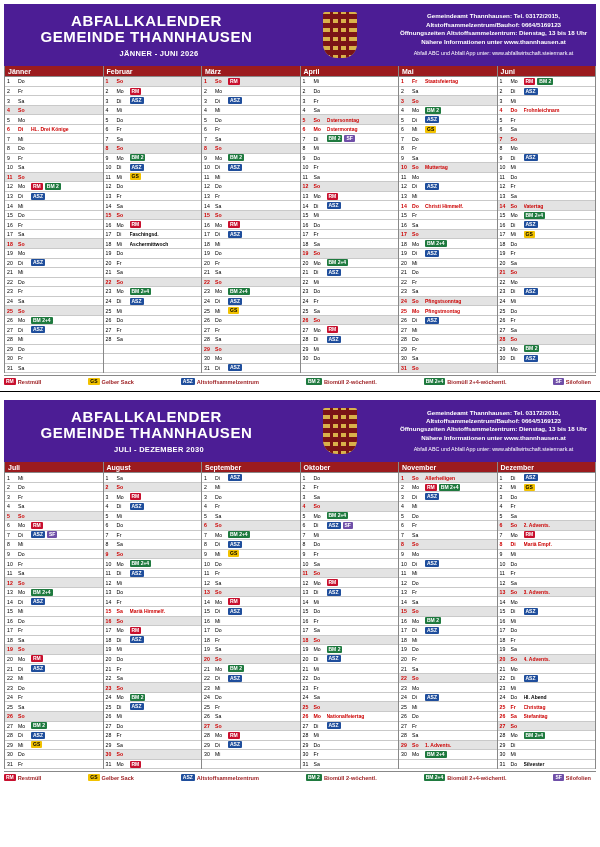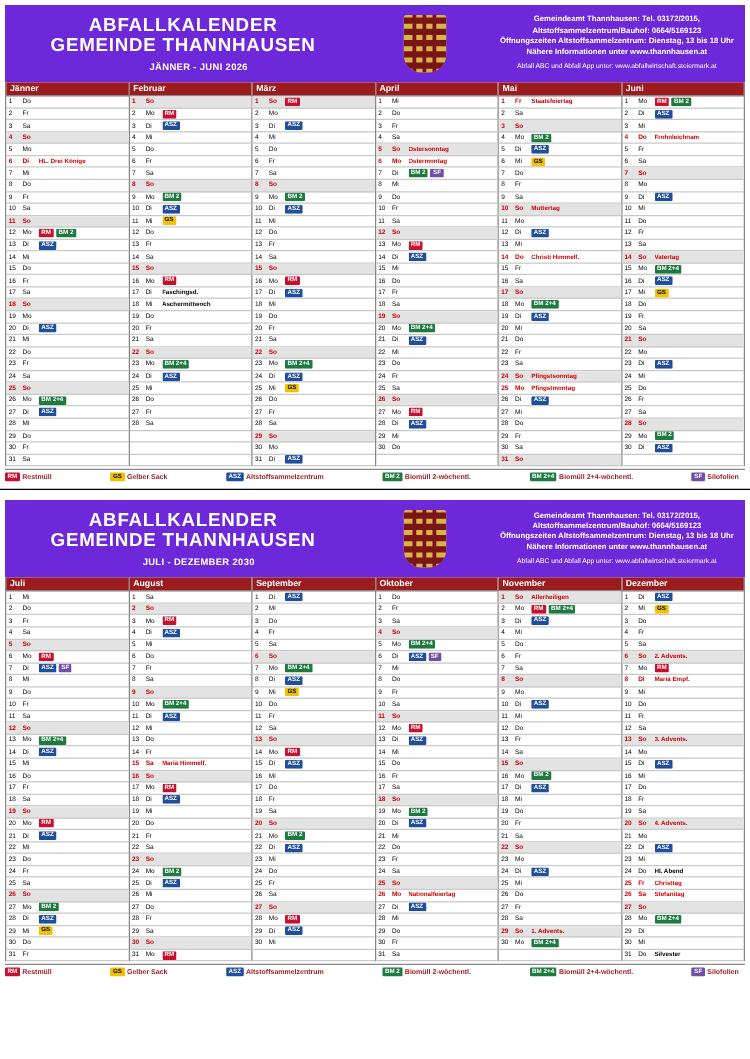--- a/index.html
+++ b/index.html
@@ -1,21 +1,21 @@
 <!DOCTYPE html>
 <html><head>
 <meta charset="utf-8">
 <style>
   html,body{margin:0;padding:0;background:#ffffff;}
   body{width:600px;height:847px;font-family:"Liberation Sans",sans-serif;font-size:5px;color:#000;}
   .page{width:600px;}
   .half{width:592px;margin:0 auto;padding-top:4px;}
 
   
-  .hdr{display:flex;background:#6d28d9;color:#fff;height:62px;align-items:stretch;gap:28px;}
+  .hdr{display:flex;background:#4c1d95;color:#fff;height:62px;align-items:stretch;gap:28px;}
   .hdr-left{flex:0 0 285px;display:flex;flex-direction:column;align-items:center;justify-content:center;}
   .hdr-title1{font-size:15px;font-weight:bold;letter-spacing:.6px;line-height:16px;}
   .hdr-title2{font-size:15px;font-weight:bold;letter-spacing:.6px;line-height:16px;}
   .hdr-sub{font-size:7.5px;font-weight:bold;margin-top:4px;letter-spacing:.3px;margin-left:25px;}
   .hdr-crest{flex:0 0 46px;display:flex;align-items:center;justify-content:center;}
   .crest{width:34px;height:46px;background:#d9b24a;position:relative;border-radius:2px 2px 14px 14px;overflow:hidden;}
   .crest .band{position:absolute;left:0;right:0;height:5px;background:#7a1416;}
   .crest .vb{position:absolute;top:0;bottom:0;width:3px;background:#7a1416;}
   .hdr-right{flex:1;display:flex;flex-direction:column;justify-content:center;align-items:center;text-align:center;padding:0 4px;}
   .hdr-right .l{font-size:6.2px;font-weight:bold;line-height:8.4px;}

